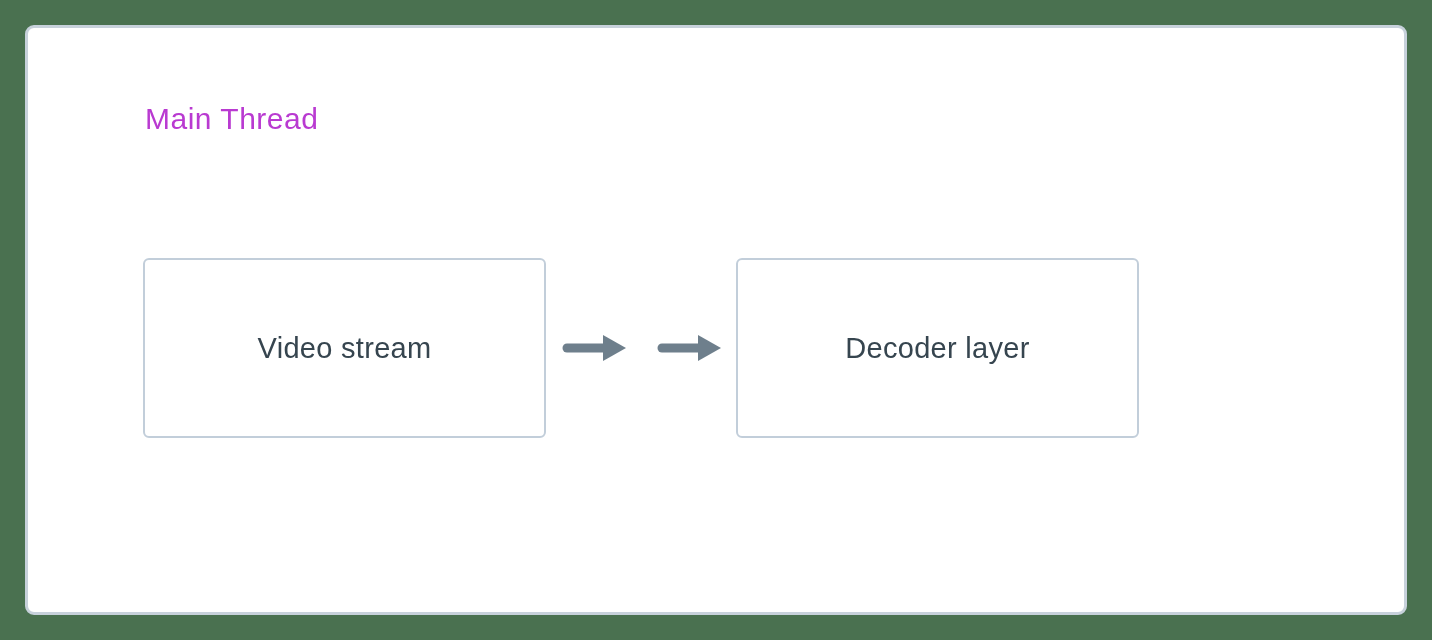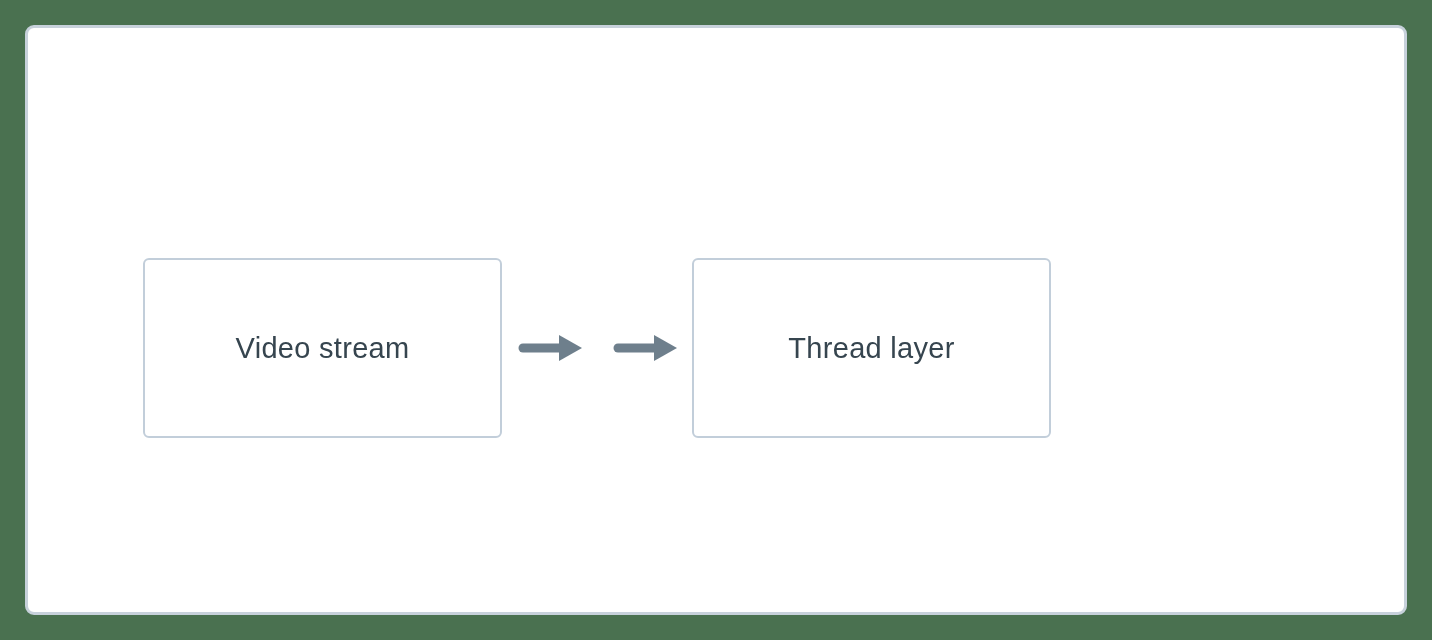--- a/index.html
+++ b/index.html
@@ -38,21 +38,21 @@
     letter-spacing: 0.5px;
     color: var(--title-text);
   }
   .node-row {
     position: absolute;
     left: 115px; top: 230px;
     display: flex;
     align-items: center;
   }
   .node {
-    width: 359px; height: 180px;
+    width: 403px; height: 180px;
     background: var(--card-bg);
     border: 2px solid var(--node-border);
     border-radius: 6px;
     display: flex;
     align-items: center;
     justify-content: center;
   }
   .node-label {
     font-size: 29px;
     font-weight: 400;
@@ -67,20 +67,21 @@
     color: var(--arrow);
   }
   .arrow-gap svg { display: block; }
 </style>
 </head>
 <body>
 
 <div class="canvas">
   <div class="card">
 
+    <div class="diagram-title">Main Thread</div>
 
     <div class="node-row">
 
       <div class="node">
         <span class="node-label">Video stream</span>
       </div>
 
       <div class="arrow-gap">
         <svg width="66" height="30" viewBox="0 0 66 30">
           <line x1="6" y1="15" x2="44" y2="15" stroke="currentColor" stroke-width="9" stroke-linecap="round"></line>
@@ -90,18 +91,18 @@
 
 
       <div class="arrow-gap">
         <svg width="66" height="30" viewBox="0 0 66 30">
           <line x1="6" y1="15" x2="44" y2="15" stroke="currentColor" stroke-width="9" stroke-linecap="round"></line>
           <polygon points="42,2 65,15 42,28" fill="currentColor"></polygon>
         </svg>
       </div>
 
       <div class="node">
-        <span class="node-label">Thread layer</span>
+        <span class="node-label">Decoder layer</span>
       </div>
 
     </div>
   </div>
 </div>
 
 </body></html>

